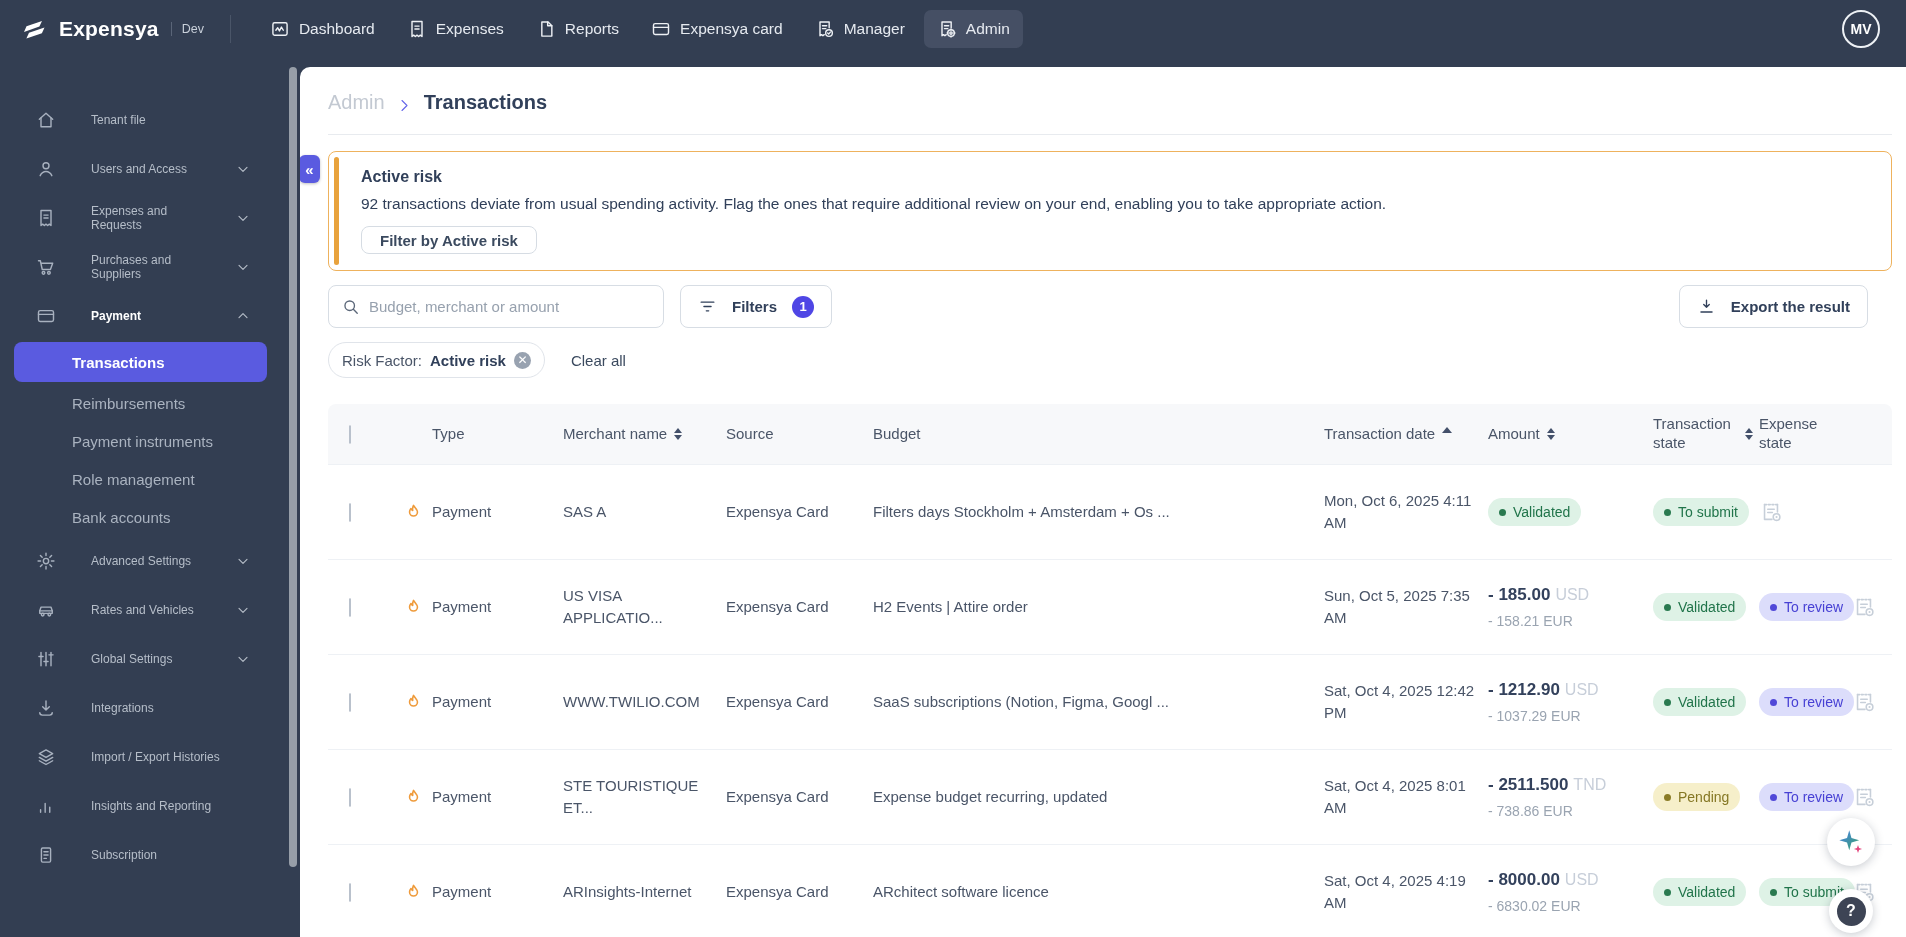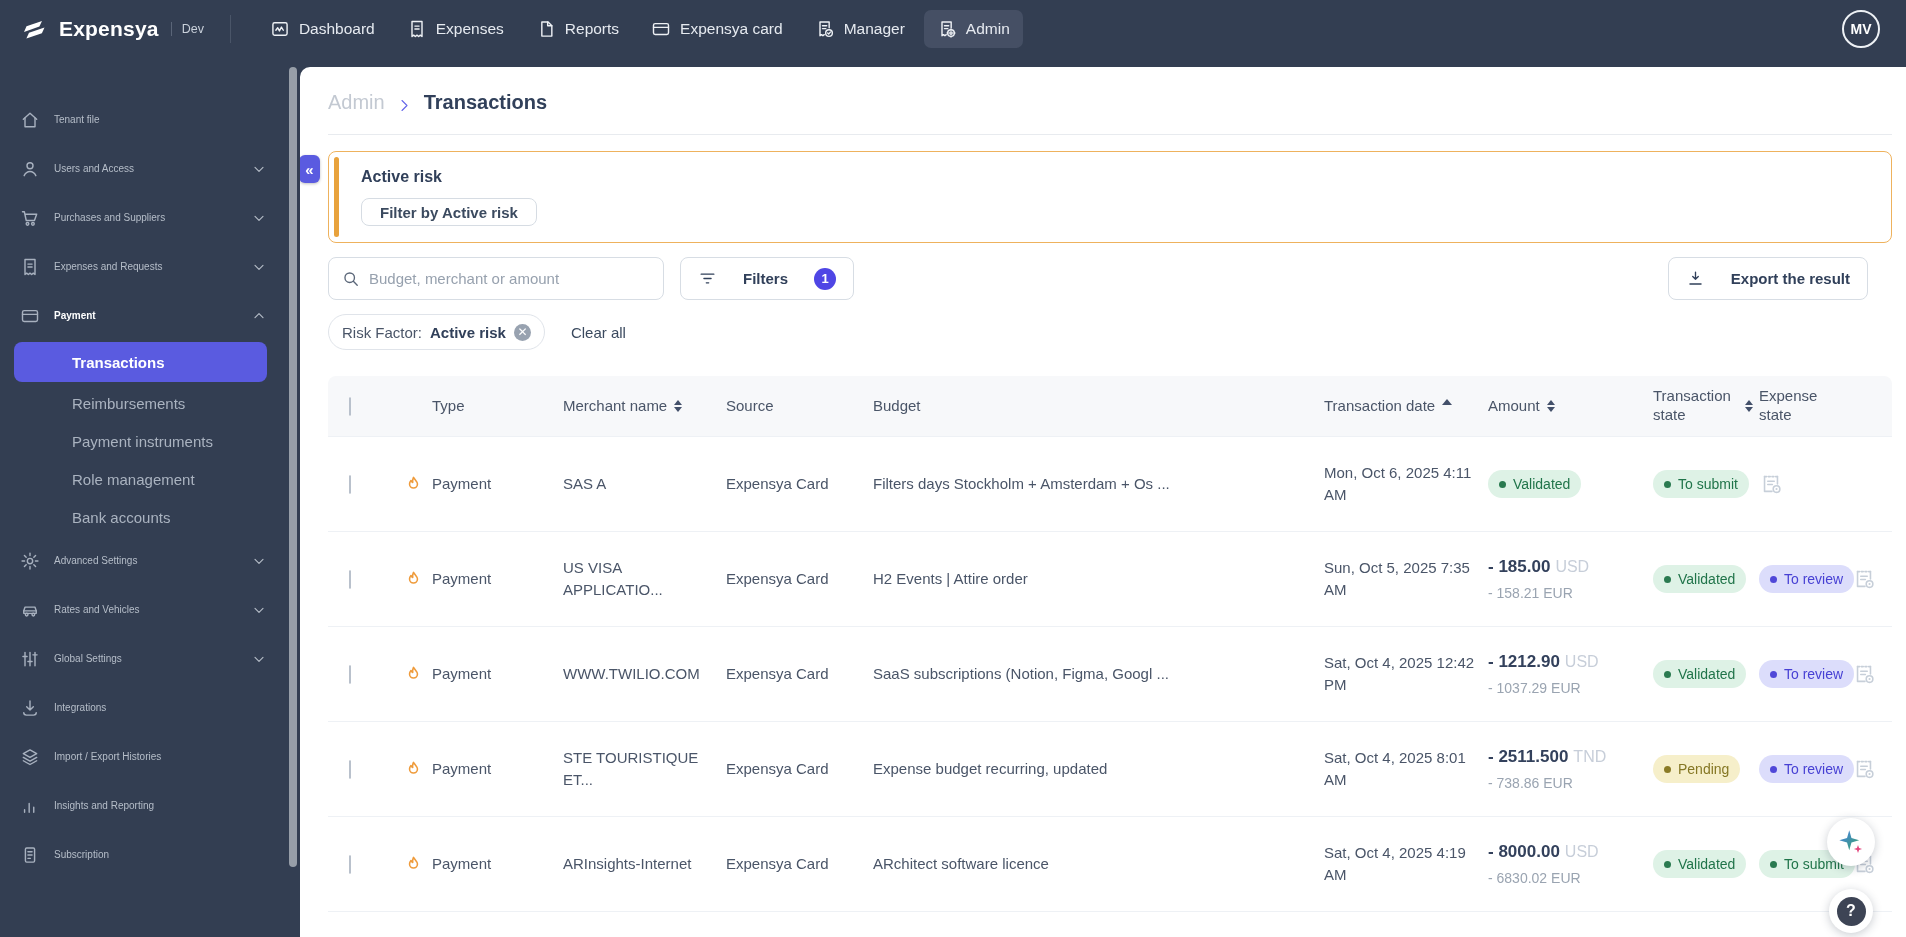--- a/index.html
+++ b/index.html
@@ -16,21 +16,21 @@
   .topnav-sep { width:1px; height:28px; background:#4a5568; margin:0 26px; }
   .topnav { display:flex; align-items:center; gap:6px; }
   .nav-item { display:flex; align-items:center; gap:9px; padding:9px 13px; border-radius:7px; color:#e6eaf0; font-size:15.5px; cursor:pointer; }
   .nav-item.active { background:#454f64; }
   .nav-icon { width:20px; height:20px; color:#eef1f5; }
   .avatar { margin-left:auto; width:38px; height:38px; border:2px solid #eef1f5; border-radius:50%; color:#fff; font-size:14px; font-weight:600; display:flex; align-items:center; justify-content:center; }
 
   
   .body-row { flex:1; display:flex; min-height:0; }
   .sidebar { width:287px; flex:0 0 287px; background:var(--topbar-bg,#333e52); padding-top:38px; overflow:hidden; }
-  .side-item { height:49px; display:flex; align-items:center; padding:0 20px; color:#b6bec9; font-size:10px; cursor:pointer; }
+  .side-item { height:49px; display:flex; align-items:center; padding:0 36px; color:#b6bec9; font-size:12px; cursor:pointer;gap:21px; }
   .side-item .icn { width:20px; height:20px; margin-right:14px; color:#a8b1bf; flex:0 0 20px; }
   .side-item .lbl { flex:1; }
   .side-item.bold { color:#fff; font-weight:700; }
   .side-item .chev { width:16px; height:16px; color:#b6bec9; }
   .sub-item { height:38px; display:flex; align-items:center; padding-left:58px; color:#aab3c0; font-size:15px; border-radius:8px; margin:0 20px 0 14px; cursor:pointer; }
   .sub-item.active { height:40px; margin:2px 20px 2px 14px; background:var(--accent,#5a5be0); color:#fff; font-weight:700; }
   .side-section { padding:14px 20px 6px; color:#fff; font-size:16px; font-weight:700; }
 
   .gutter { width:13px; flex:0 0 13px; position:relative; background:var(--topbar-bg,#333e52); }
   .gutter .thumb { position:absolute; left:2px; top:10px; width:8px; height:800px; background:#979ea8; border-radius:4px; }
@@ -50,21 +50,21 @@
   .alert-title { font-size:16px; font-weight:700; color:#31405a; }
   .alert-msg { margin-top:8px; font-size:15.5px; color:#31405a; line-height:20px; }
   .alert-btn { margin-top:12px; height:28px; padding:0 18px; background:#fff; border:1px solid #d6dce3; border-radius:8px; font-size:15px; font-weight:600; color:#3b4a5f; font-family:inherit; cursor:pointer; }
 
   
   .toolbar { margin-top:14px; display:flex; align-items:center; }
   .search { width:336px; height:43px; border:1px solid #d7dde4; border-radius:8px; display:flex; align-items:center; padding:0 12px; gap:9px; }
   .search .icn { width:19px; height:19px; color:#5a6678; flex:0 0 19px; }
   .search input { border:none; outline:none; flex:1; font-size:15px; color:#31405a; font-family:inherit; }
   .search input::placeholder { color:#97a1ae; }
-  .btn { height:43px; padding:0 17px; background:#fff; border:1px solid #d7dde4; border-radius:8px; display:flex; align-items:center; gap:26px; font-size:15px; font-weight:600; color:#31405a; font-family:inherit; cursor:pointer; }
+  .btn { height:43px; padding:0 17px; background:#fff; border:1px solid #d7dde4; border-radius:8px; display:flex; align-items:center; gap:15px; font-size:15px; font-weight:600; color:#31405a; font-family:inherit; cursor:pointer; }
   .filters-btn { margin-left:16px; }
   .btn .icn { width:19px; height:19px; color:#31405a; }
   .count { width:22px; height:22px; border-radius:50%; background:var(--filters-badge,#4f46e5); color:#fff; font-size:13px; font-weight:600; display:flex; align-items:center; justify-content:center; }
   .export-btn { margin-left:auto; margin-right:24px; }
 
   
   .chips { margin-top:14px; display:flex; align-items:center; }
   .chip { height:36px; border:1px solid #e0e4ea; border-radius:18px; padding:0 13px; display:inline-flex; align-items:center; gap:8px; font-size:15px; color:#4a5568; cursor:pointer; }
   .chip b { color:#31405a; }
   .chip-x { width:17px; height:17px; border-radius:50%; background:#98a2b0; color:#fff; font-size:12px; line-height:1; display:flex; align-items:center; justify-content:center; cursor:pointer; }
@@ -193,35 +193,35 @@
               <circle cx="12" cy="8" r="3.6"></circle>
               <path d="M5 20c1.6-3.4 4.2-5 7-5s5.4 1.6 7 5"></path>
             </svg></span>
           <span class="lbl">Users and Access</span>
           <span class="chev"><svg viewBox="0 0 24 24">
               <path d="M6 9.5l6 6 6-6"></path>
             </svg></span>
         </div>
         <div class="side-item">
           <span class="icn"><svg viewBox="0 0 24 24">
+              <path d="M6 3h12v18l-2-1.6-2 1.6-2-1.6L10 21l-2-1.6L6 21z"></path>
+              <path d="M9.5 8.5h5M9.5 12h5"></path>
+            </svg></span>
+          <span class="lbl">Expenses and Requests</span>
+          <span class="chev"><svg viewBox="0 0 24 24">
+              <path d="M6 9.5l6 6 6-6"></path>
+            </svg></span>
+        </div>
+        <div class="side-item">
+          <span class="icn"><svg viewBox="0 0 24 24">
               <path d="M3 4.5h2.2L7.5 15h9.8L20 7.5H6"></path>
               <circle cx="9" cy="19" r="1.6"></circle>
               <circle cx="15.5" cy="19" r="1.6"></circle>
             </svg></span>
           <span class="lbl">Purchases and Suppliers</span>
-          <span class="chev"><svg viewBox="0 0 24 24">
-              <path d="M6 9.5l6 6 6-6"></path>
-            </svg></span>
-        </div>
-        <div class="side-item">
-          <span class="icn"><svg viewBox="0 0 24 24">
-              <path d="M6 3h12v18l-2-1.6-2 1.6-2-1.6L10 21l-2-1.6L6 21z"></path>
-              <path d="M9.5 8.5h5M9.5 12h5"></path>
-            </svg></span>
-          <span class="lbl">Expenses and Requests</span>
           <span class="chev"><svg viewBox="0 0 24 24">
               <path d="M6 9.5l6 6 6-6"></path>
             </svg></span>
         </div>
         <div class="side-item bold">
           <span class="icn"><svg viewBox="0 0 24 24">
               <rect x="3" y="5.5" width="18" height="13" rx="2"></rect>
               <path d="M3 10h18"></path>
             </svg></span>
           <span class="lbl">Payment</span>
@@ -317,20 +317,21 @@
               <path d="M8 4l8 8-8 8"></path>
             </svg>
         </span>
         <span class="crumb-current">Transactions</span>
       </div>
       <hr class="rule">
 
       <div class="alert">
         <div class="bar"></div>
         <div class="alert-title">Active risk</div>
+        <div class="alert-msg">92 transactions deviate from usual spending activity. Flag the ones that require additional review on your end, enabling you to take appropriate action.</div>
         <button class="alert-btn">Filter by Active risk</button>
       </div>
 
       <div class="toolbar">
         <div class="search">
           <span class="icn">
             <svg viewBox="0 0 24 24">
                 <circle cx="11" cy="11" r="6"></circle>
                 <path d="M15.6 15.6L20.5 20.5"></path>
               </svg>

